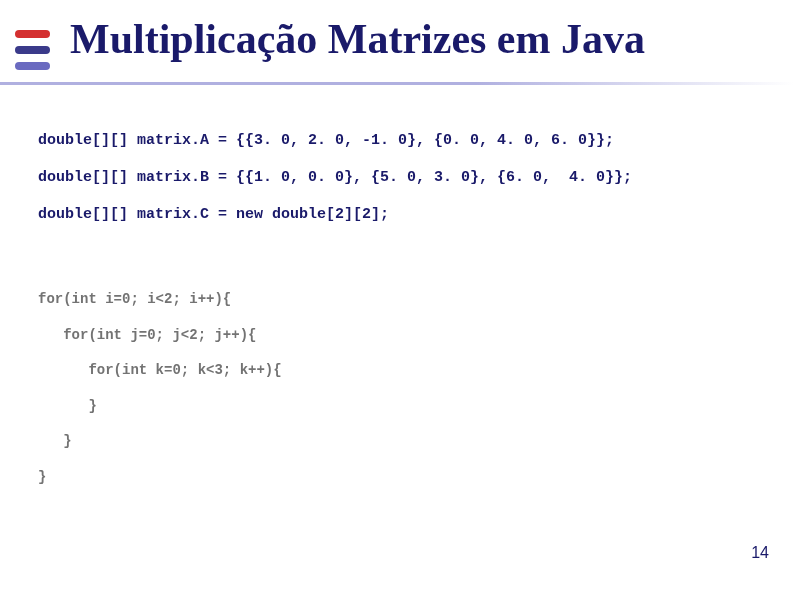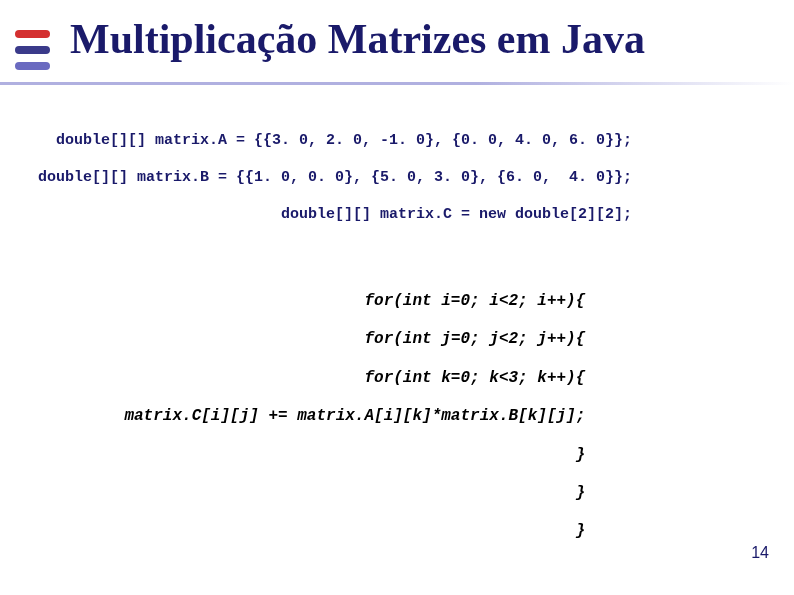--- a/index.html
+++ b/index.html
@@ -1,19 +1,18 @@
 <!DOCTYPE html>
 <html><head>
   <meta charset="utf-8">
   <style>
     * {
       margin: 0;
       padding: 0;
       box-sizing: border-box;
-      text-align: right;
     }
     body {
       width: 794px;
       height: 595px;
       background: #ffffff;
       position: relative;
       font-family: "Comic Sans MS", cursive, sans-serif;
     }
     .logo {
       position: absolute;
@@ -70,25 +69,24 @@
     }
     .code-line {
       white-space: pre;
       margin-bottom: 16px;
     }
     .code-block-2 {
       position: absolute;
       top: 290px;
       left: 38px;
       font-family: "Courier New", monospace;
-      font-size: 16px;
+      font-size: 14px;
       font-weight: bold;
-      color: #000000;
+      color: #737373;
       line-height: 1.4;
-      font-style: italic;
     }
     .page-number {
       position: absolute;
       bottom: 33px;
       right: 25px;
       font-family: Arial, sans-serif;
       font-size: 16px;
       color: #1a1a6a;
     }
   </style>
@@ -107,19 +105,18 @@
 <div class="code-block">
   <div class="code-line">double[][] matrix.A = {{3. 0, 2. 0, -1. 0}, {0. 0, 4. 0, 6. 0}};</div>
   <div class="code-line">double[][] matrix.B = {{1. 0, 0. 0}, {5. 0, 3. 0}, {6. 0,  4. 0}};</div>
   <div class="code-line">double[][] matrix.C = new double[2][2];</div>
 </div>
 
 <div class="code-block-2">
   <div class="code-line">for(int i=0; i&lt;2; i++){</div>
   <div class="code-line">   for(int j=0; j&lt;2; j++){</div>
   <div class="code-line">      for(int k=0; k&lt;3; k++){</div>
-  <div class="code-line">         matrix.C[i][j] += matrix.A[i][k]*matrix.B[k][j];</div>
   <div class="code-line">      }</div>
   <div class="code-line">   }</div>
   <div class="code-line">}</div>
 </div>
 
 <div class="page-number">14</div>
 
 </body></html>

